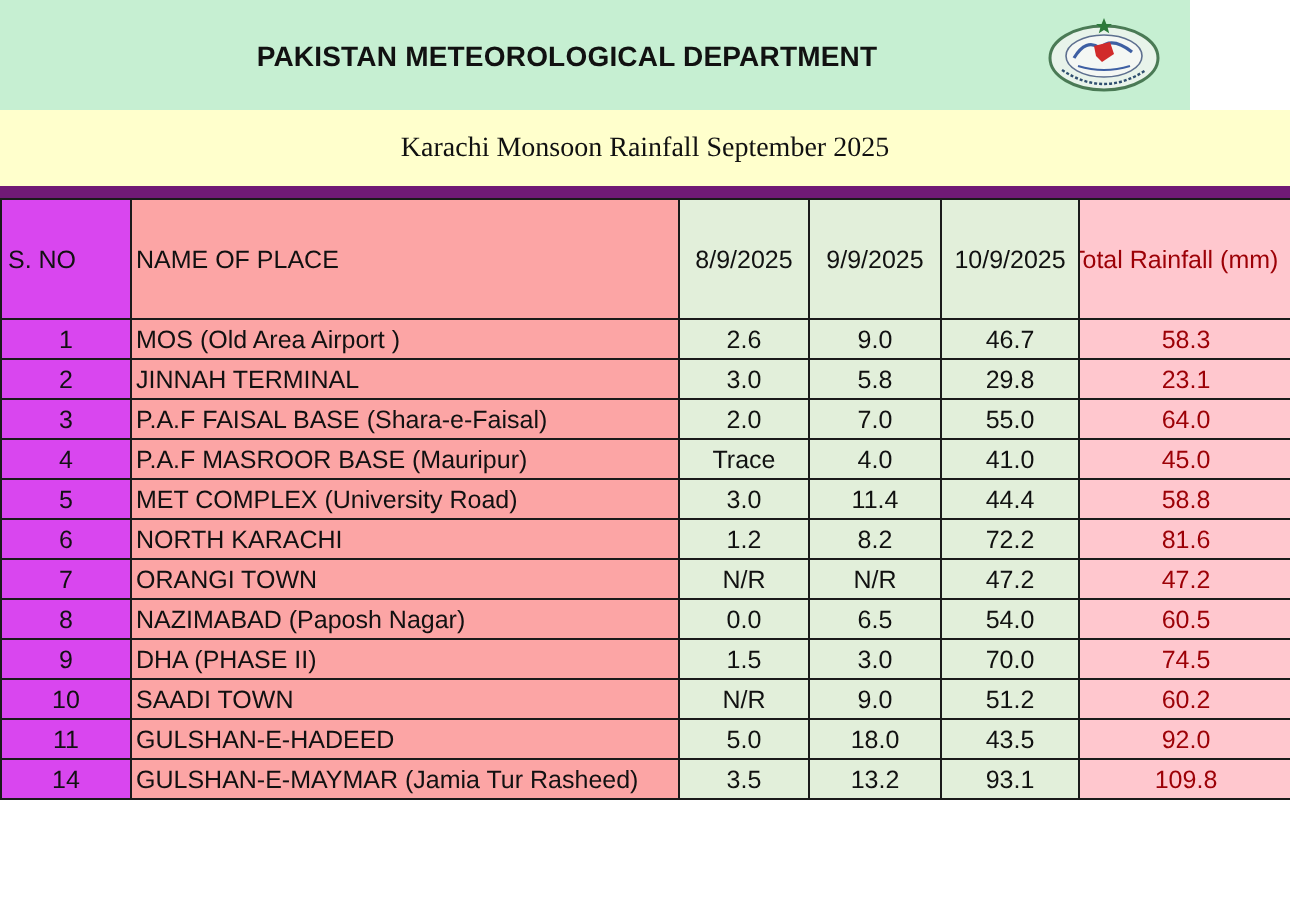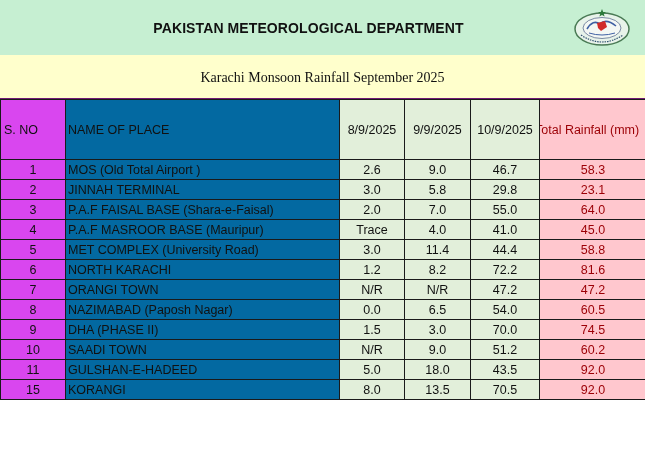--- a/index.html
+++ b/index.html
@@ -1,56 +1,56 @@
 <!DOCTYPE html>
 <html><head>
   <meta charset="utf-8">
   <style>
     * { box-sizing: border-box; margin: 0; padding: 0; }
     html, body { width: 645px; height: 460px; overflow: hidden; background: #ffffff; }
     body { font-family: "Liberation Sans", "DejaVu Sans", sans-serif; position: relative; }
 
     .banner-top {
-      position: absolute; left: 0; top: 0; width: 645px; height: 55px;
+      position: absolute; left: 0; top: 0; width: 595px; height: 55px;
       background: #c6efd2;
       display: flex; align-items: center; justify-content: center;
     }
     .banner-top .org {
       font-weight: bold; font-size: 14px; color: #111; letter-spacing: 0.1px;
       margin-left: -28px;
     }
     .logo {
       position: absolute; right: 14px; top: 9px; width: 58px; height: 38px;
     }
     .banner-sub {
       position: absolute; left: 0; top: 55px; width: 645px; height: 44px;
       background: #ffffcc;
       display: flex; align-items: center; justify-content: center;
-      border-bottom: 1px solid #701a75;
+      border-bottom: 6px solid #701a75;
     }
     .banner-sub .subtitle {
       font-family: "Liberation Serif", "DejaVu Serif", serif;
       font-size: 14px; color: #111; margin-top: 2px;
     }
 
     table.rain {
       position: absolute; left: 0; top: 99px;
       border-collapse: collapse; table-layout: fixed;
       width: 646px;
       font-size: 12.5px; color: #111;
     }
     table.rain td, table.rain th {
       border: 1.5px solid #1a1a1a;
       white-space: nowrap; overflow: hidden;
       font-weight: normal;
     }
     table.rain thead th { height: 60px; }
     table.rain tbody td { height: 20px; }
     .c-sno { width: 65px; background: #d946ef; }
-    .c-name { width: 274px; background: #0369a1; text-align: left; padding-left: 2px; }
+    .c-name { width: 274px; background: #fca5a5; text-align: left; padding-left: 2px; }
     .c-day { background: #e2efda; text-align: center; }
     .c-total { background: #ffc7ce; color: #9c0006; text-align: center; }
     thead .c-sno { text-align: left; padding-left: 3px; }
     tbody .c-sno { text-align: center; }
     .total-head { text-indent: -5px; text-align: left; }
   </style>
 </head>
 <body>
 
 <div class="banner-top">
@@ -85,21 +85,21 @@
       <th class="c-name">NAME OF PLACE</th>
       <th class="c-day">8/9/2025</th>
       <th class="c-day">9/9/2025</th>
       <th class="c-day">10/9/2025</th>
       <th class="c-total total-head">Total Rainfall (mm)</th>
     </tr>
   </thead>
   <tbody id="rows">
       <tr>
         <td class="c-sno">1</td>
-        <td class="c-name">MOS (Old Total Airport )</td>
+        <td class="c-name">MOS (Old Area Airport )</td>
         <td class="c-day">2.6</td>
         <td class="c-day">9.0</td>
         <td class="c-day">46.7</td>
         <td class="c-total">58.3</td>
       </tr>
       <tr>
         <td class="c-sno">2</td>
         <td class="c-name">JINNAH TERMINAL</td>
         <td class="c-day">3.0</td>
         <td class="c-day">5.8</td>
@@ -172,21 +172,21 @@
       </tr>
       <tr>
         <td class="c-sno">11</td>
         <td class="c-name">GULSHAN-E-HADEED</td>
         <td class="c-day">5.0</td>
         <td class="c-day">18.0</td>
         <td class="c-day">43.5</td>
         <td class="c-total">92.0</td>
       </tr>
       <tr>
-        <td class="c-sno">15</td>
-        <td class="c-name">KORANGI</td>
-        <td class="c-day">8.0</td>
-        <td class="c-day">13.5</td>
-        <td class="c-day">70.5</td>
-        <td class="c-total">92.0</td>
+        <td class="c-sno">14</td>
+        <td class="c-name">GULSHAN-E-MAYMAR (Jamia Tur Rasheed)</td>
+        <td class="c-day">3.5</td>
+        <td class="c-day">13.2</td>
+        <td class="c-day">93.1</td>
+        <td class="c-total">109.8</td>
       </tr>
     </tbody>
 </table>
 
 </body></html>

